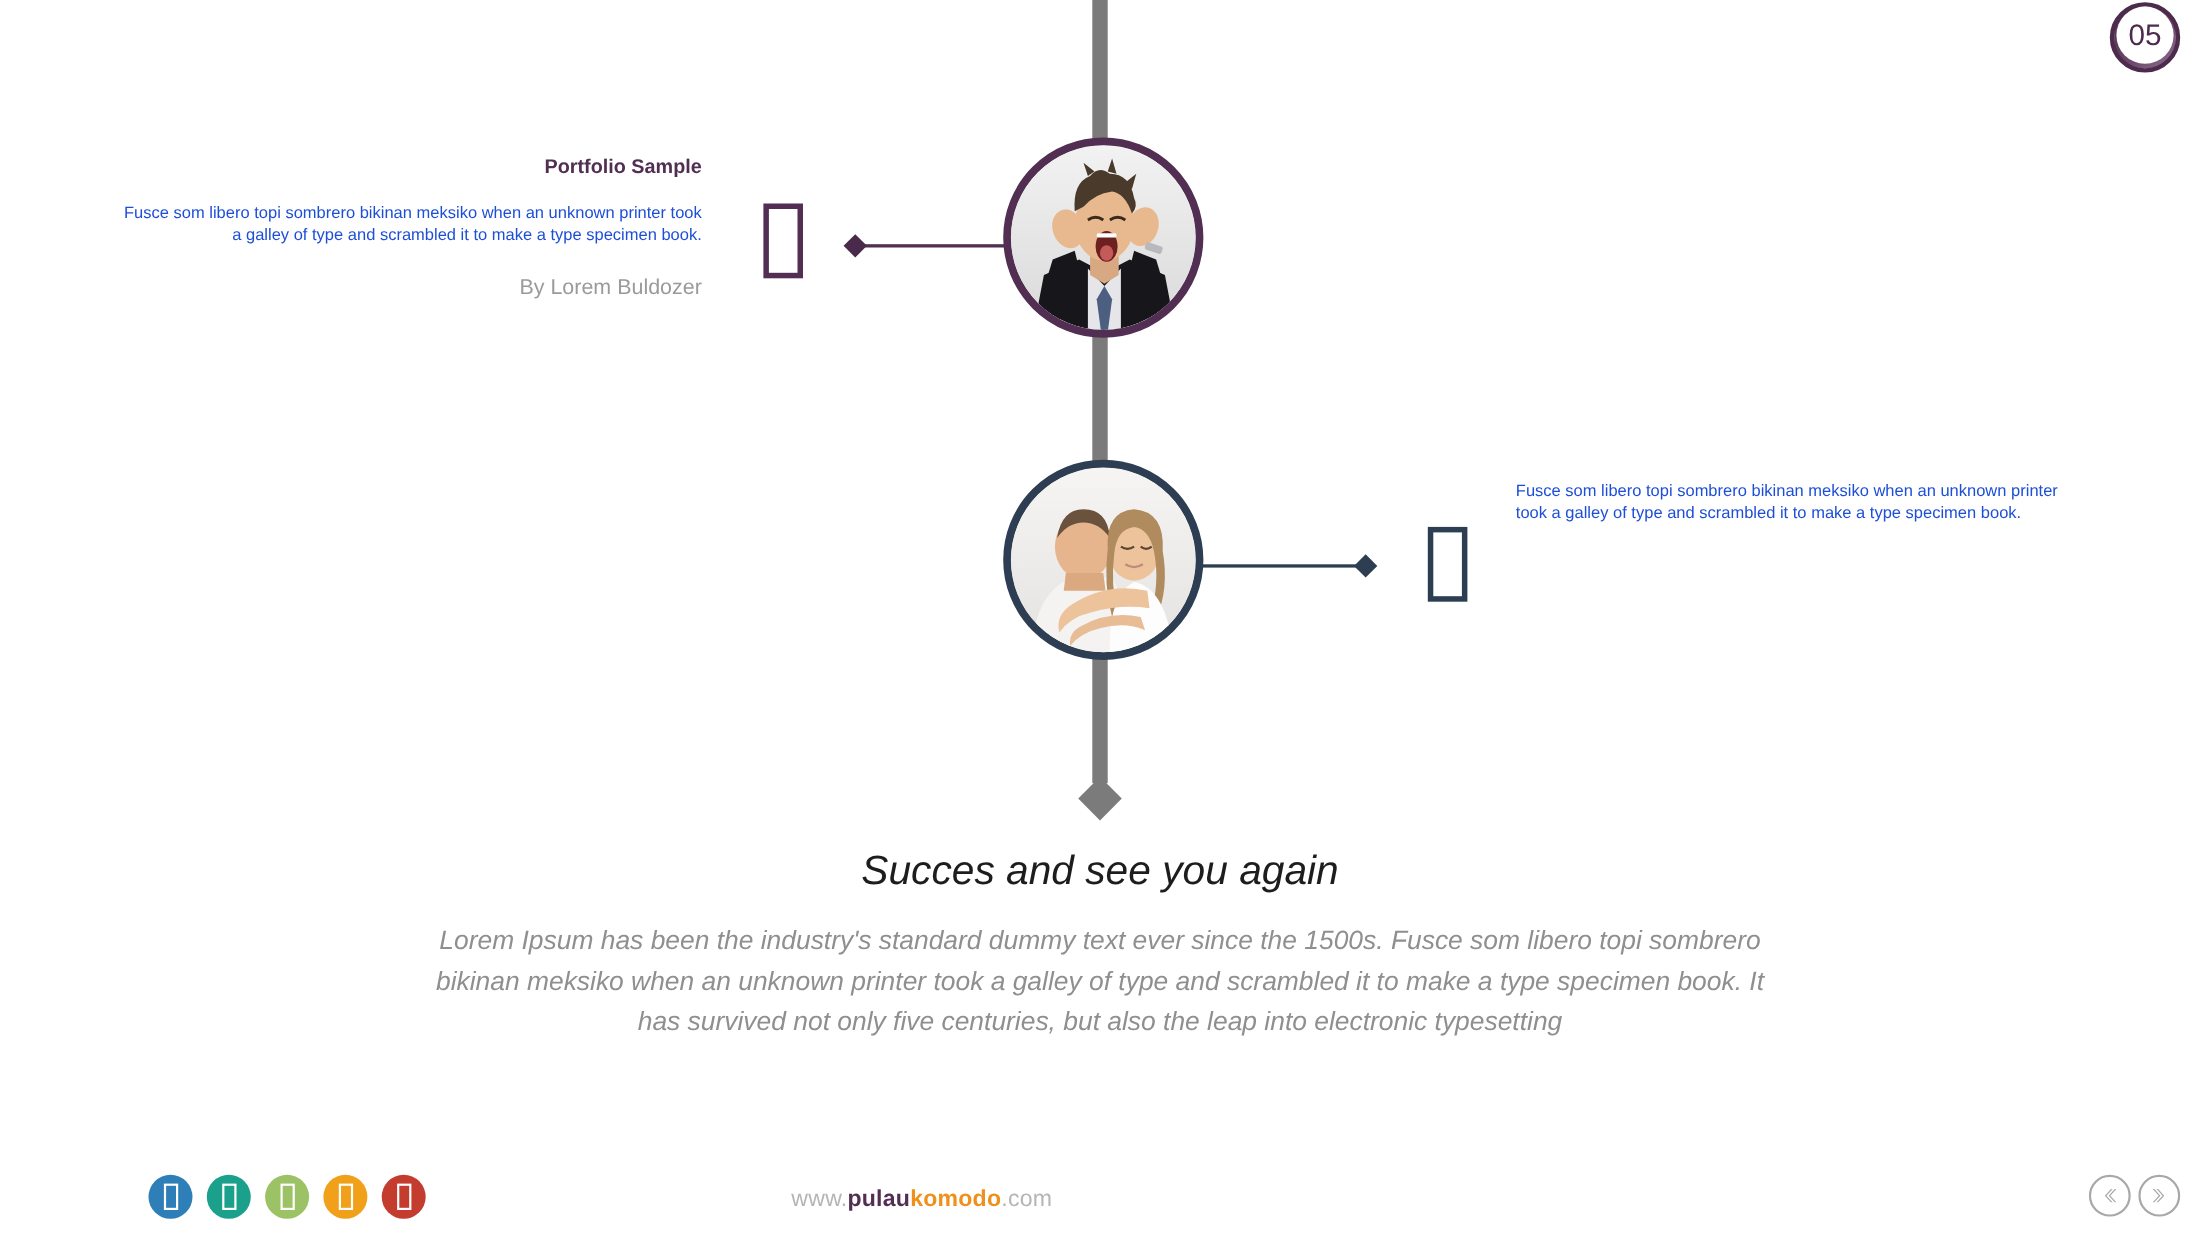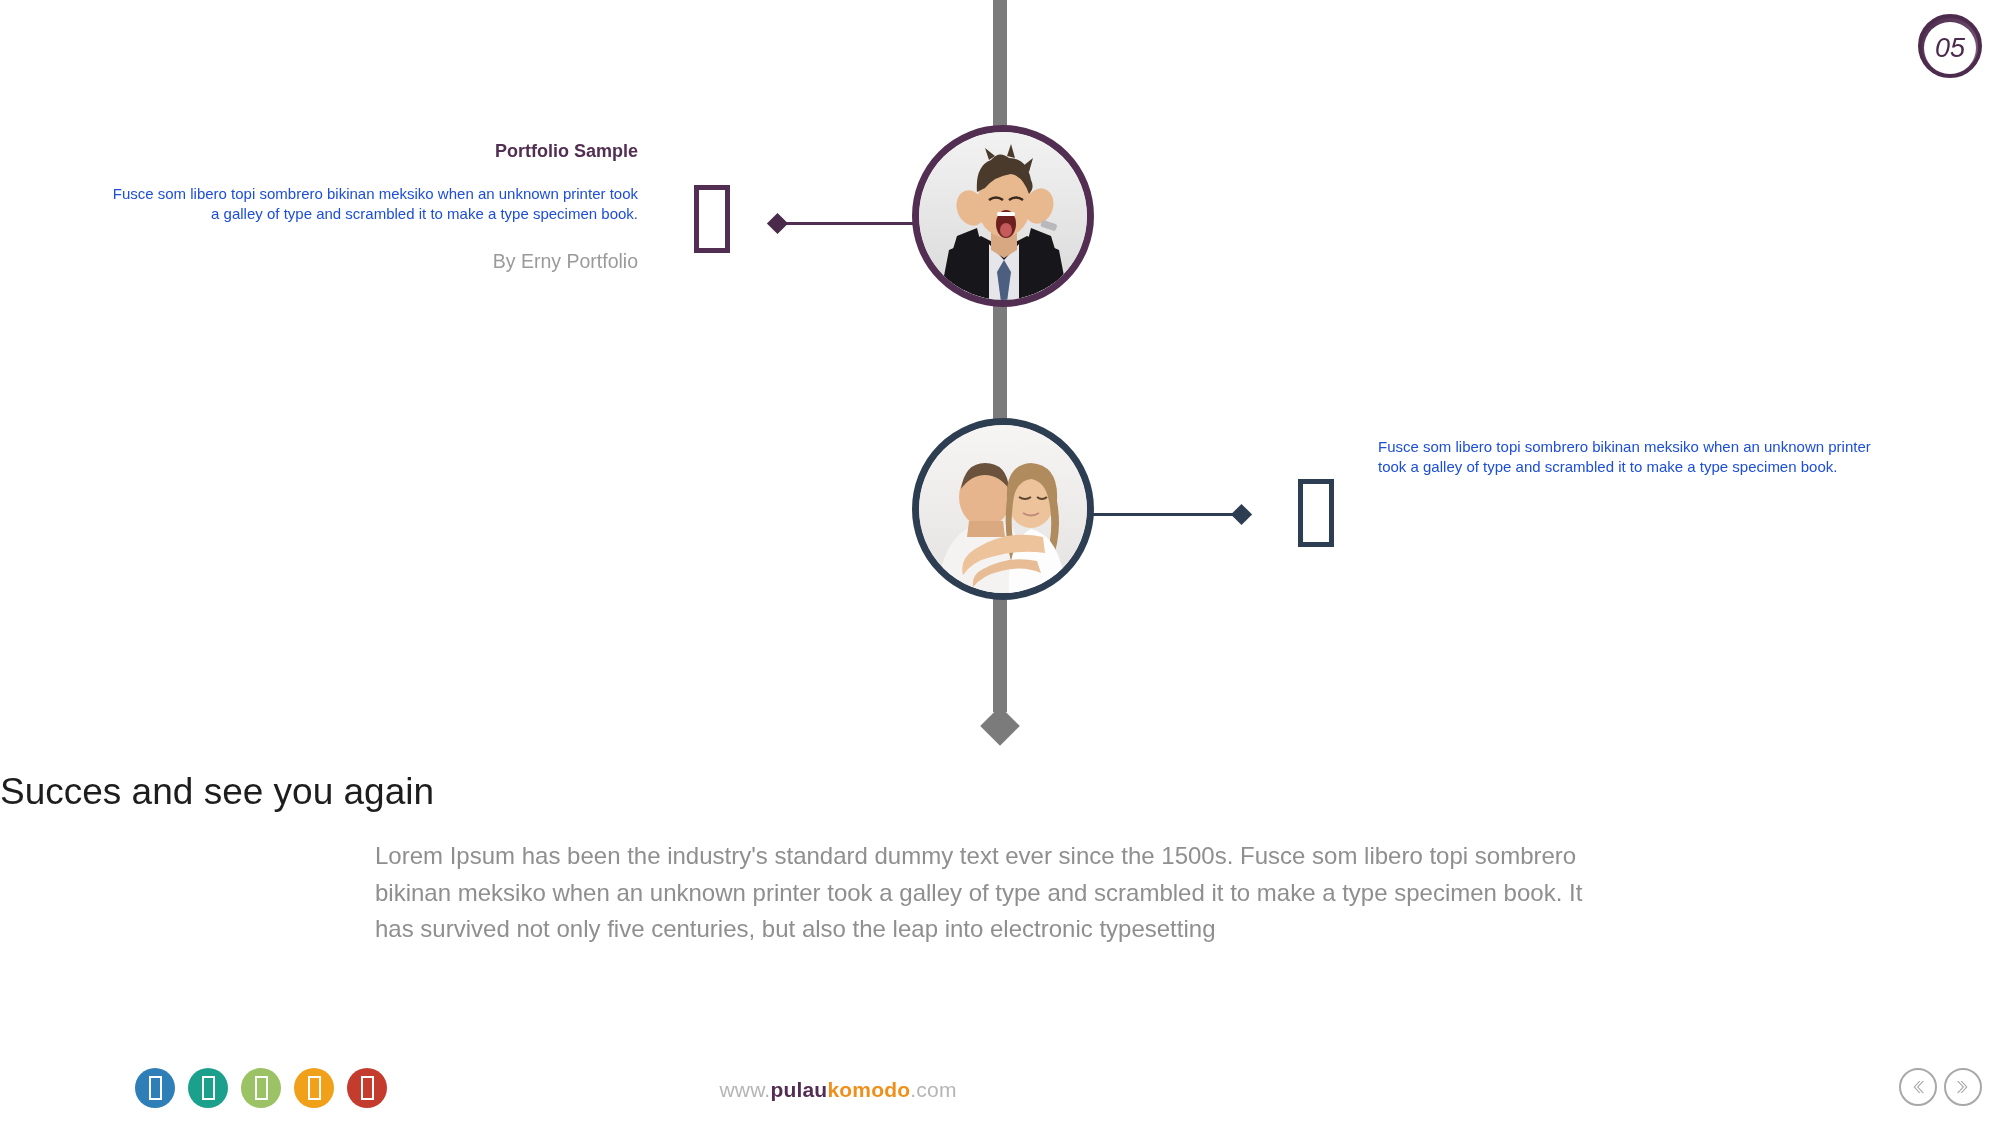--- a/index.html
+++ b/index.html
@@ -14,32 +14,31 @@
     position: relative;
     width: 2000px;
     height: 1125px;
     background: #ffffff;
     overflow: hidden;
   }
 
   
   #page-badge {
     position: absolute;
-    top: 14px;
+    top: 2px;
     right: 18px;
     width: 64px;
     height: 64px;
     border-radius: 50%;
     border: 4px solid #4d2b4d;
     background: linear-gradient(135deg, #4a2a4a 0%, #6d4a6d 60%, #8d6f8d 100%);
     box-sizing: border-box;
     display: flex;
-    align-items: flex-end;
+    align-items: flex-start;
     justify-content: center;
-    font-style: italic;
   }
   #page-badge-inner {
     width: 52px;
     height: 52px;
     border-radius: 50%;
     background: #ffffff;
     display: flex;
     align-items: center;
     justify-content: center;
   }
@@ -195,20 +194,22 @@
     margin: 26px 0 0 0;
     line-height: 1.3;
   }
 
   
   #closing {
     position: absolute;
     left: 0;
     top: 770px;
     width: 2000px;
+    text-align: center;
+    font-style: italic;
   }
   #closing-title {
     font-size: 37px;
     color: #1d1d1d;
     margin: 0 0 24px 0;
     font-weight: normal;
     line-height: 1.2;
   }
   #closing-body {
     font-size: 24px;
@@ -330,21 +331,21 @@
       </svg>
     </div>
   </div>
   <div class="conn" id="conn-left"></div>
   <div id="conn-left-dia"></div>
   <div class="glyph-box" id="glyph-left"></div>
 
   <div class="block" id="block-left">
     <h2 class="block-title" id="title-left">Portfolio Sample</h2>
     <p class="block-body">Fusce som libero topi sombrero bikinan meksiko when an unknown printer took a galley of type and scrambled it to make a type specimen book.</p>
-    <p class="block-author">By Erny Portfolio</p>
+    <p class="block-author">By Lorem Buldozer</p>
   </div>
 
   <div class="photo-circle" id="photo-bottom">
     <div class="photo-art">
       <svg viewBox="0 0 170 170" width="170" height="170" preserveAspectRatio="xMidYMid slice">
         <defs>
           <linearGradient id="bgBot" x1="0" y1="0" x2="0" y2="1">
             <stop offset="0%" stop-color="#f6f5f4"></stop>
             <stop offset="100%" stop-color="#e4e2e0"></stop>
           </linearGradient>

